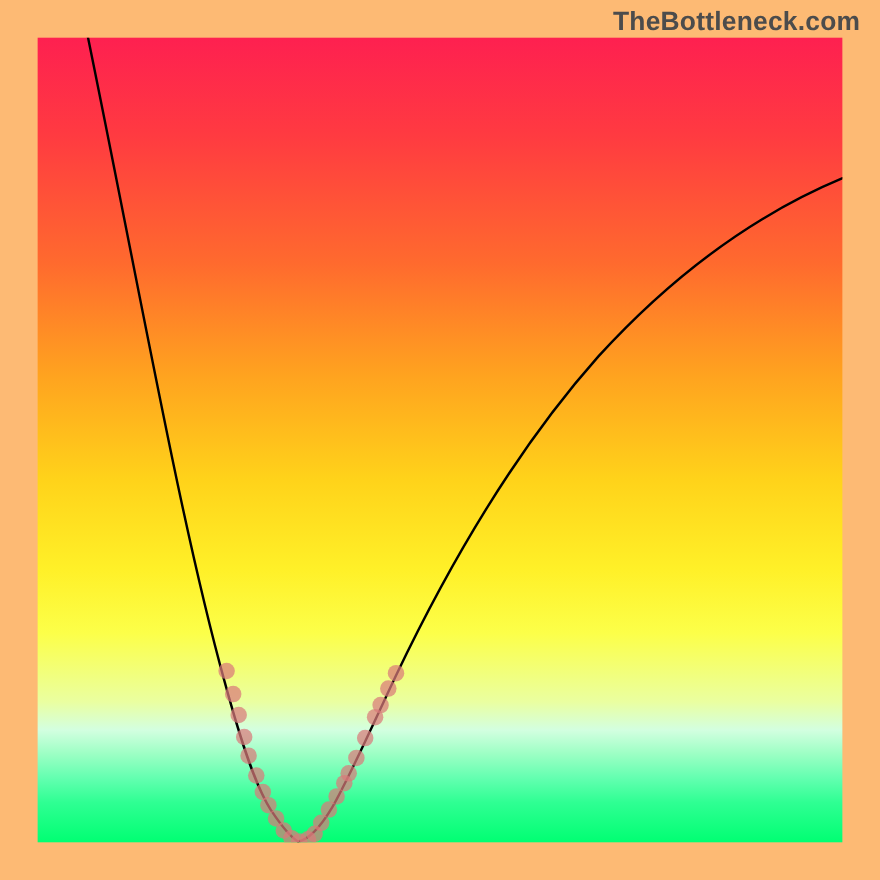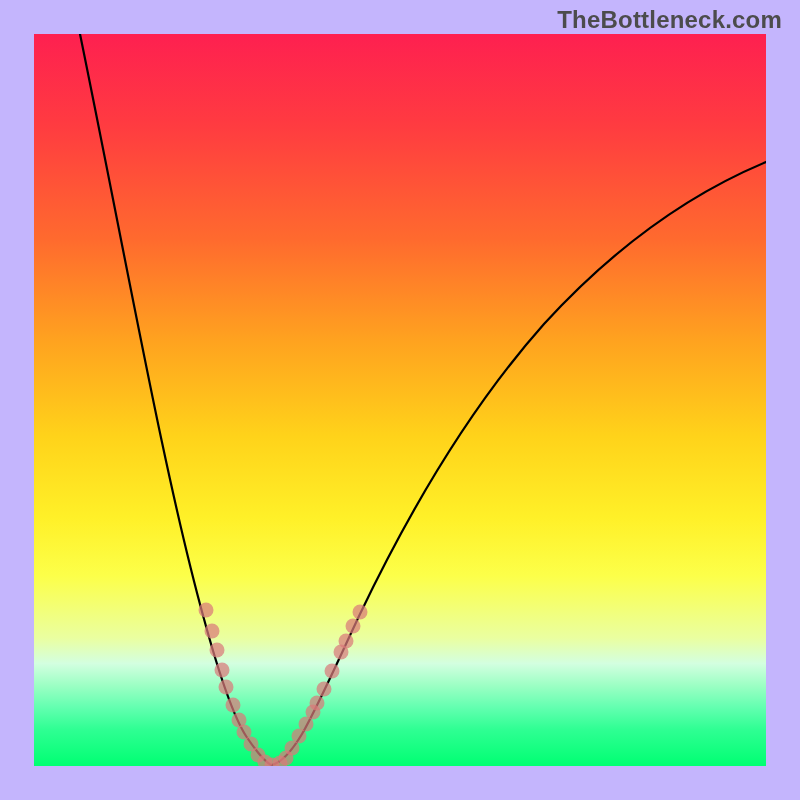--- a/index.html
+++ b/index.html
@@ -1,20 +1,20 @@
 <!DOCTYPE html>
 <html><head>
 <meta charset="utf-8">
 <style>
   * { margin: 0; padding: 0; box-sizing: border-box; }
   html, body { width: 800px; height: 800px; overflow: hidden; background: #000; }
   .frame {
     width: 800px;
     height: 800px;
-    background: #c4b5fd;
+    background: #fdba74;
     position: relative;
   }
   .watermark {
     position: absolute;
     top: 6px;
     right: 18px;
     font-family: Arial, Helvetica, sans-serif;
     font-size: 24px;
     font-weight: 600;
     color: #4c4c4c;

